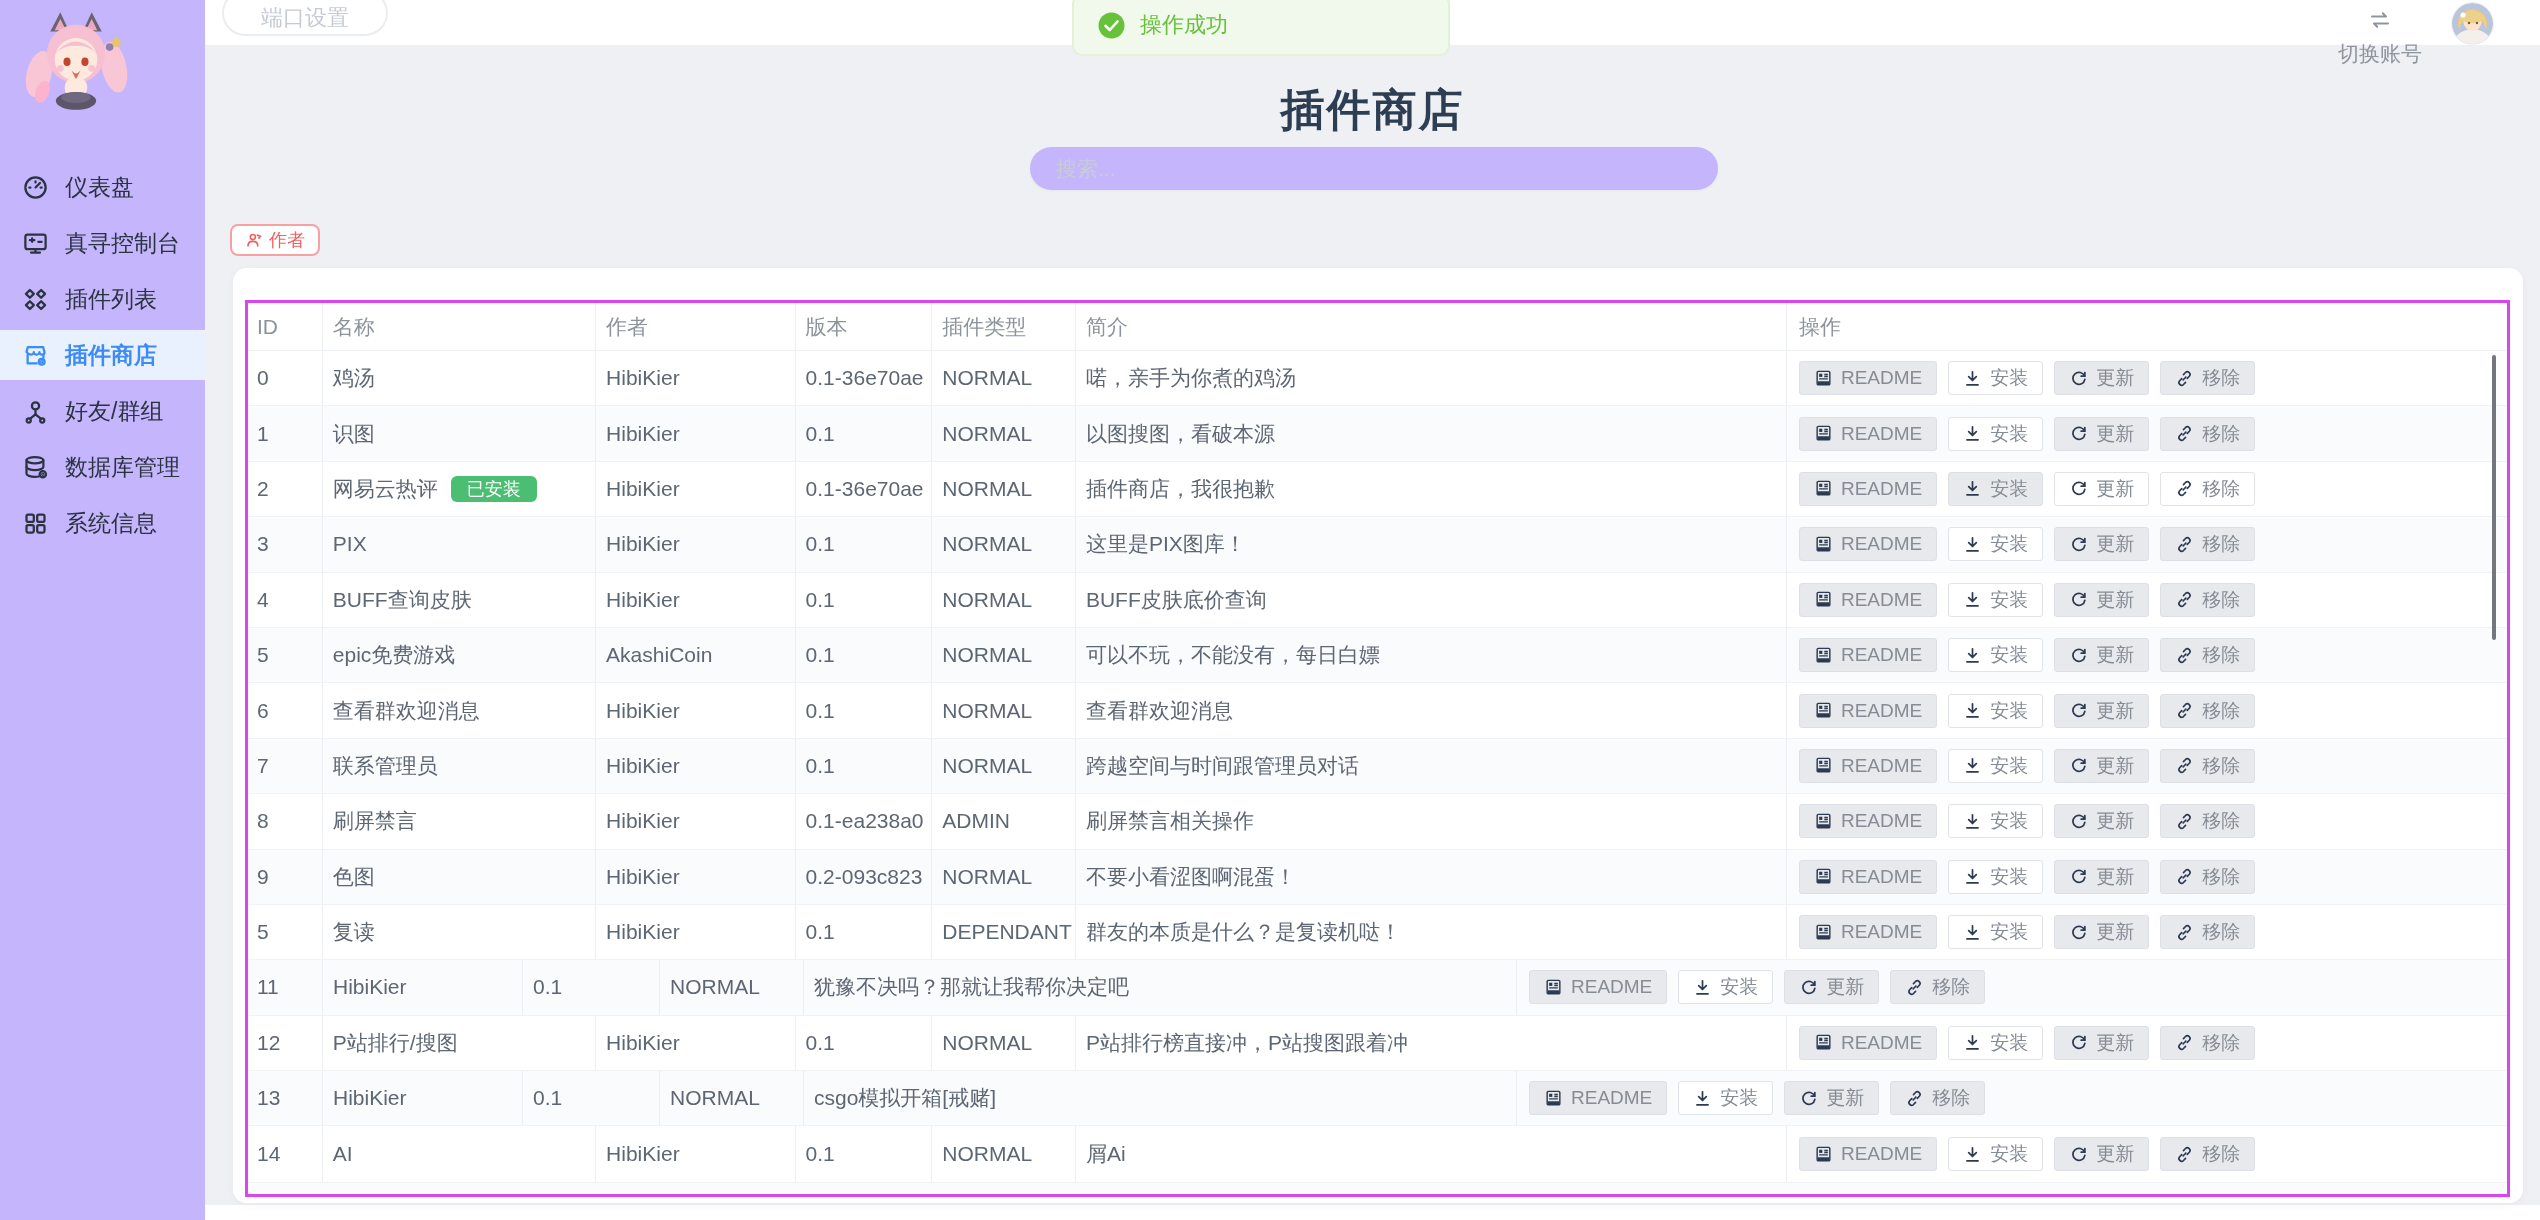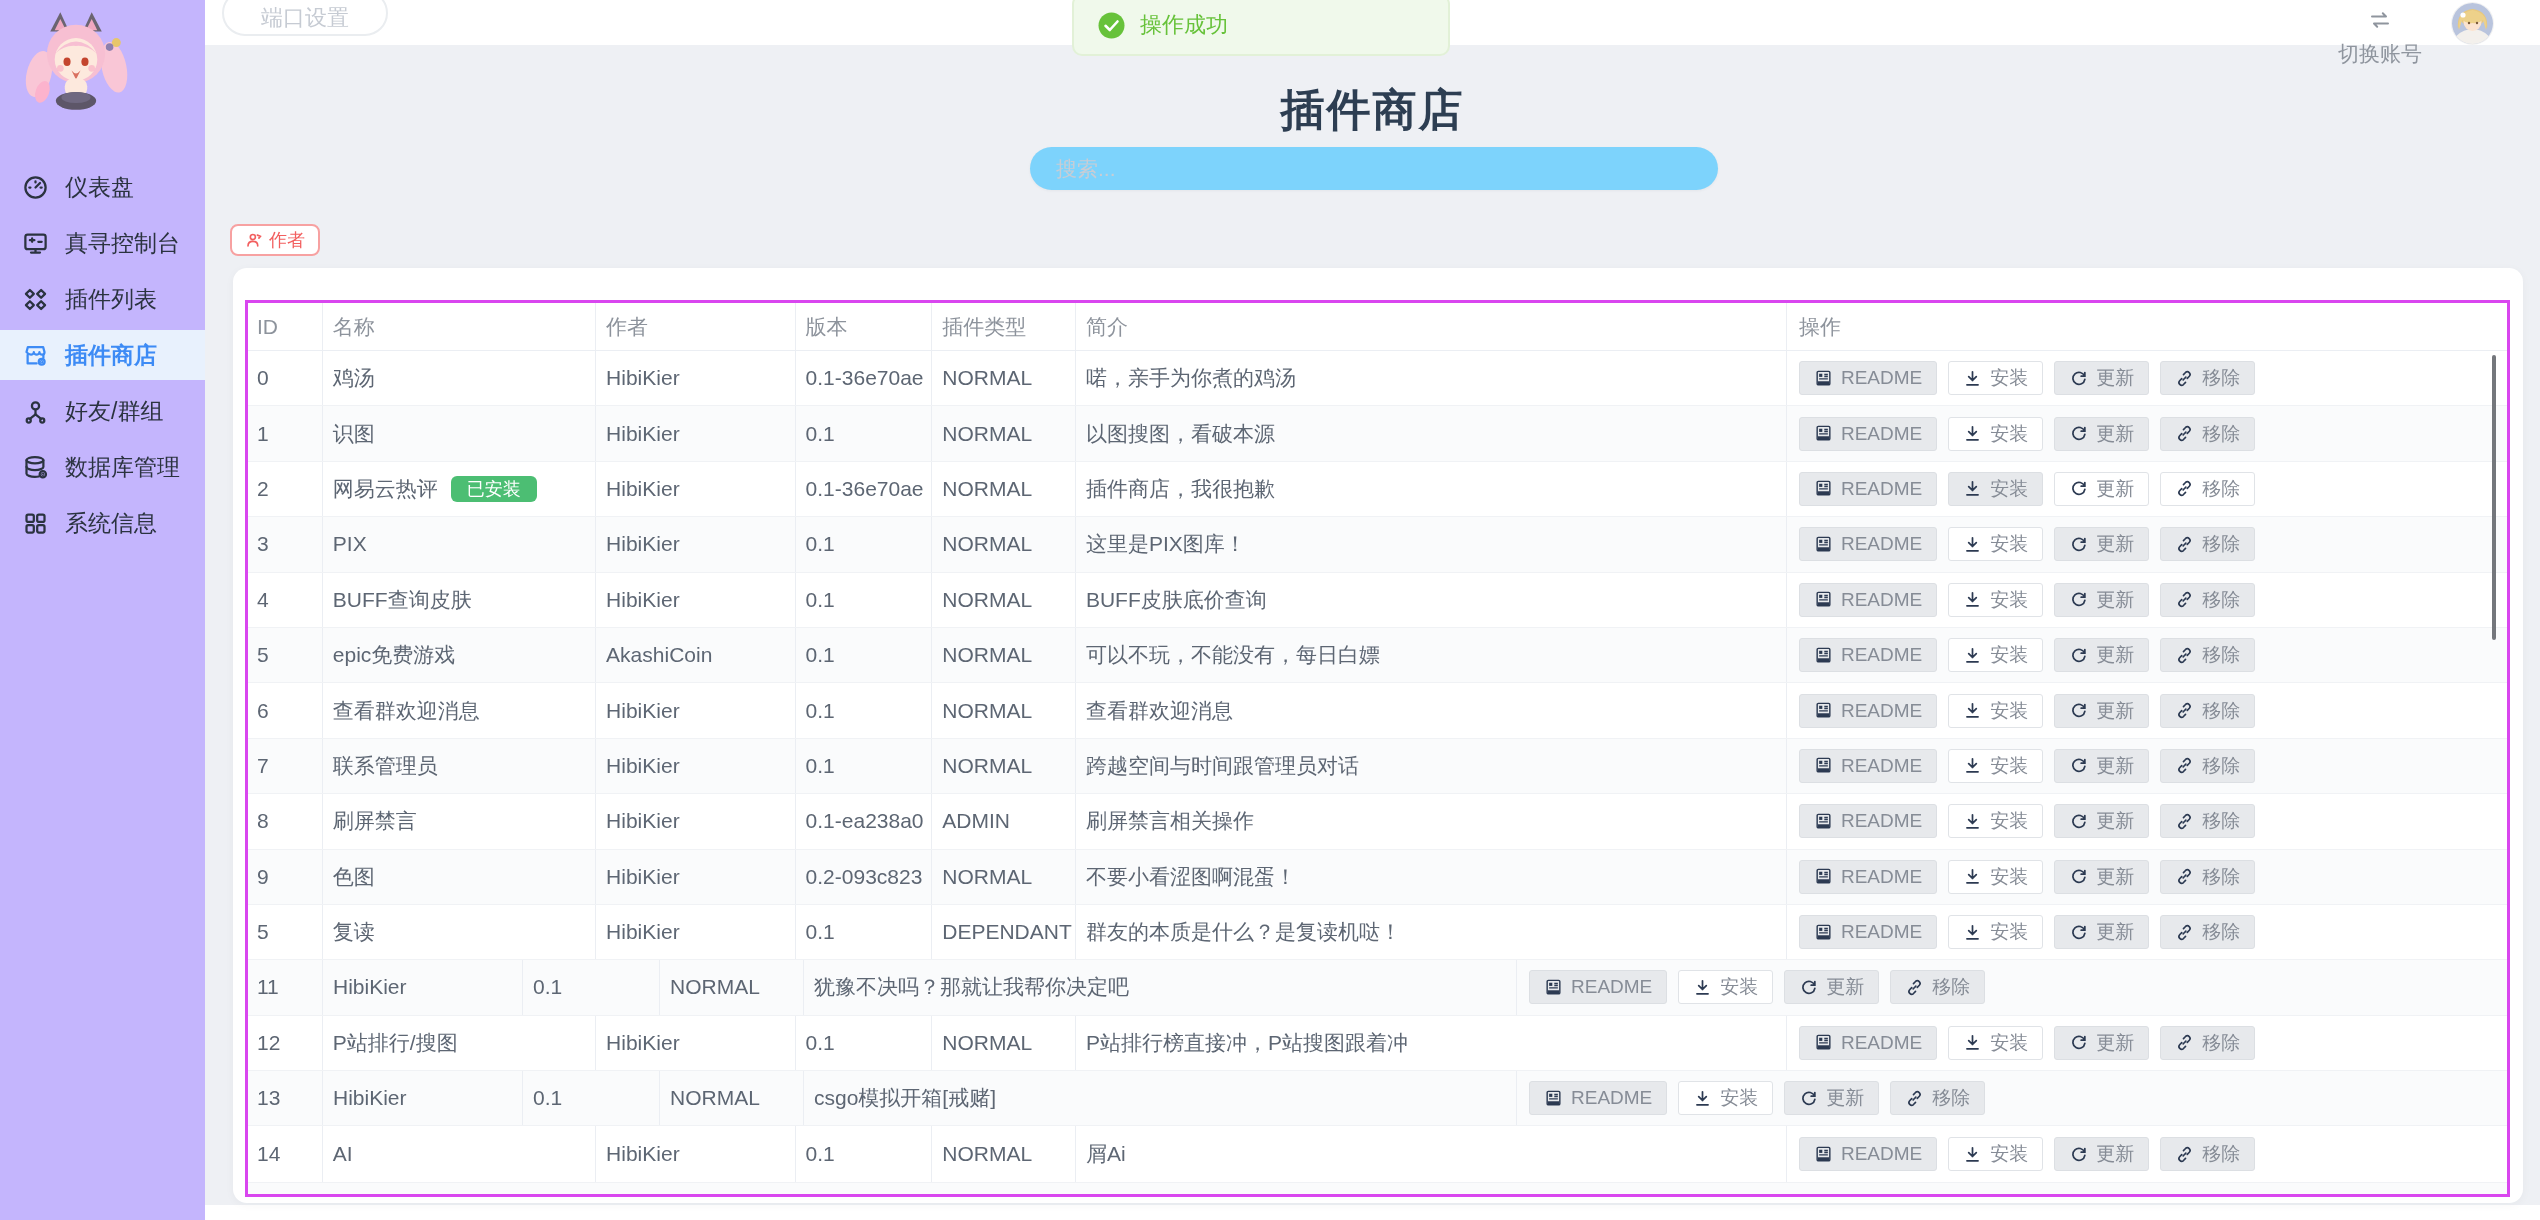--- a/index.html
+++ b/index.html
@@ -28,21 +28,21 @@
   .switch { position:absolute; left:2338px; top:8px; display:flex; align-items:center; gap:8px;
     color:#8f959e; font-size:21px; cursor:pointer; z-index:5;flex-direction:column; }
   .avatar { position:absolute; left:2452px; top:3px; width:41px; height:41px; border-radius:50%;
     overflow:hidden; z-index:5; cursor:pointer; box-shadow:0 0 0 1px rgba(0,0,0,.06); }
 
   
   .content { position:absolute; left:205px; top:45px; width:2335px; height:1160px; background:#eef0f4; }
   .page-title { position:absolute; left:0; top:36px; width:100%; text-align:center;
     font-size:44px; font-weight:800; color:#2d3e52; letter-spacing:2px; }
   .search { position:absolute; left:825px; top:102px; width:688px; height:43px;
-    border:none; border-radius:22px; background:#7dd3fc; padding:0 26px; font-size:21px;
+    border:none; border-radius:22px; background:#c4b5fd; padding:0 26px; font-size:21px;
     color:#5d6673; outline:none; box-shadow:0 1px 3px rgba(31,45,61,.05); }
   .search::placeholder { color:#c8cdd5; }
   .author-btn { position:absolute; left:25px; top:179px; height:32px; padding:0 13px;
     background:#fff; border:2px solid #f7a1a1; border-radius:8px;
     display:inline-flex; align-items:center; gap:6px; color:#f25f5f; font-size:18px; cursor:pointer; }
   .author-btn svg { width:18px; height:18px; }
 
   .card { position:absolute; left:28px; top:223px; width:2290px; height:935px;
     background:#fff; border-radius:14px; box-shadow:0 2px 10px rgba(31,45,61,.04); }
 

